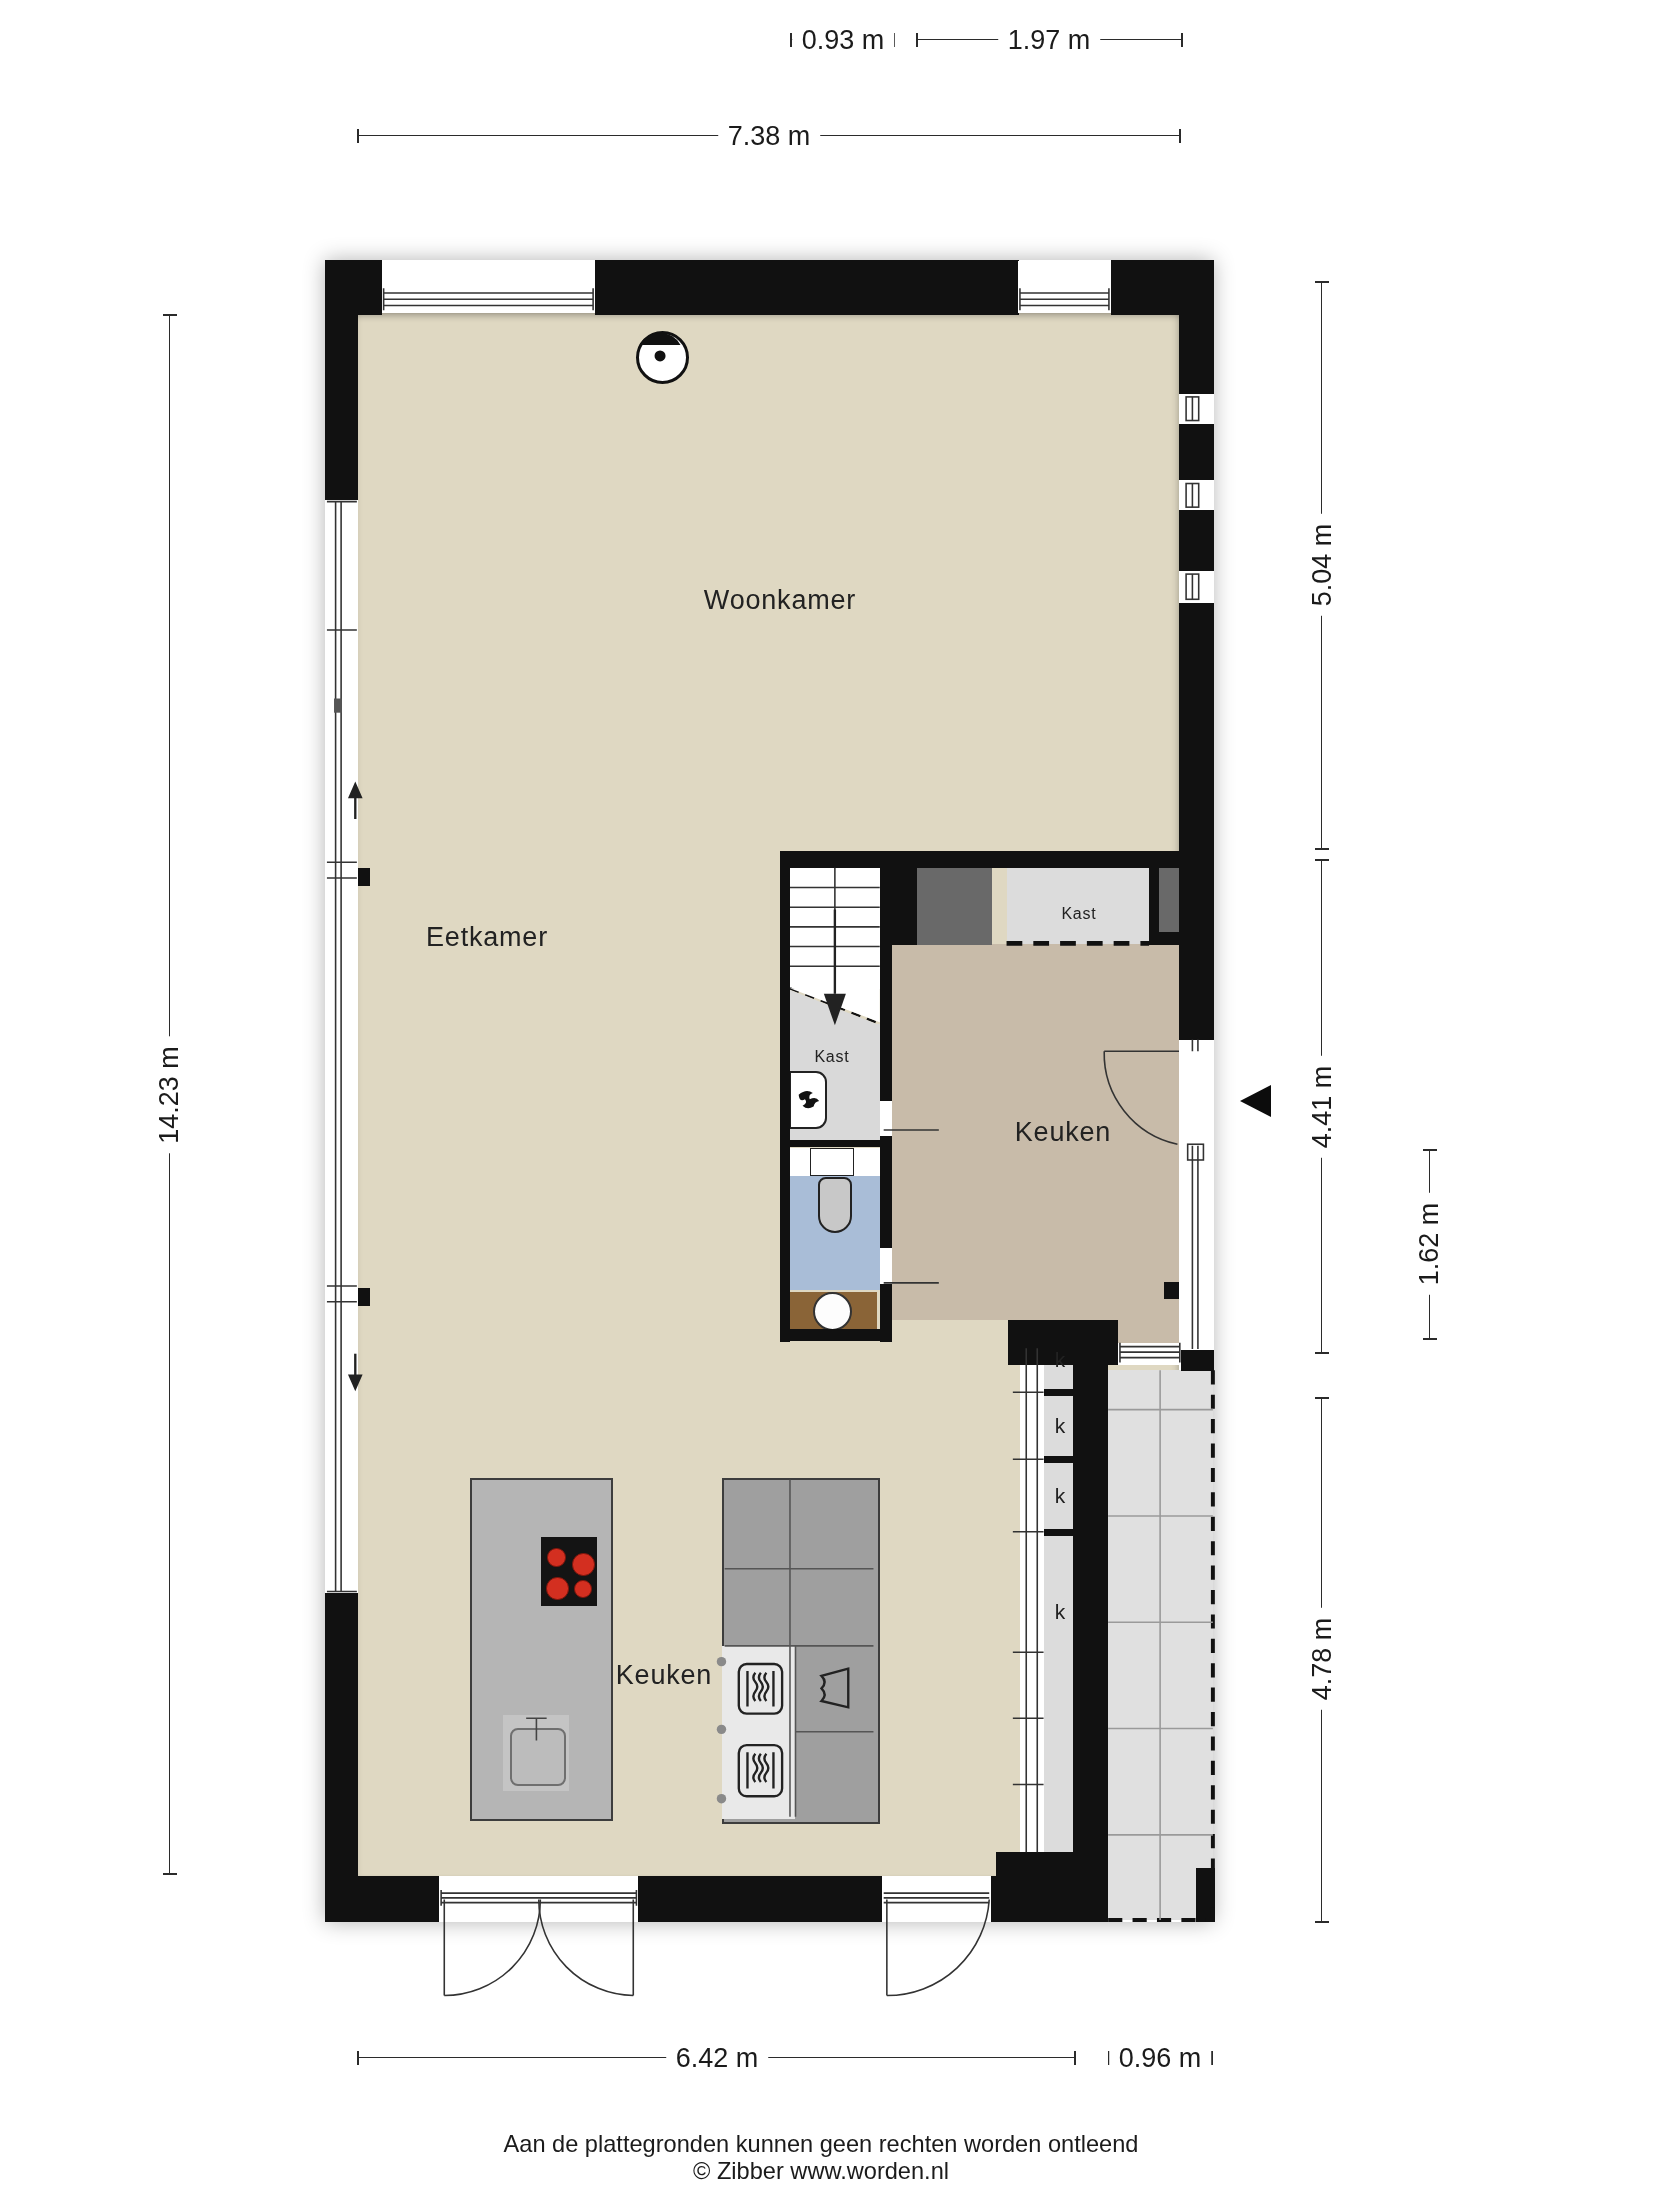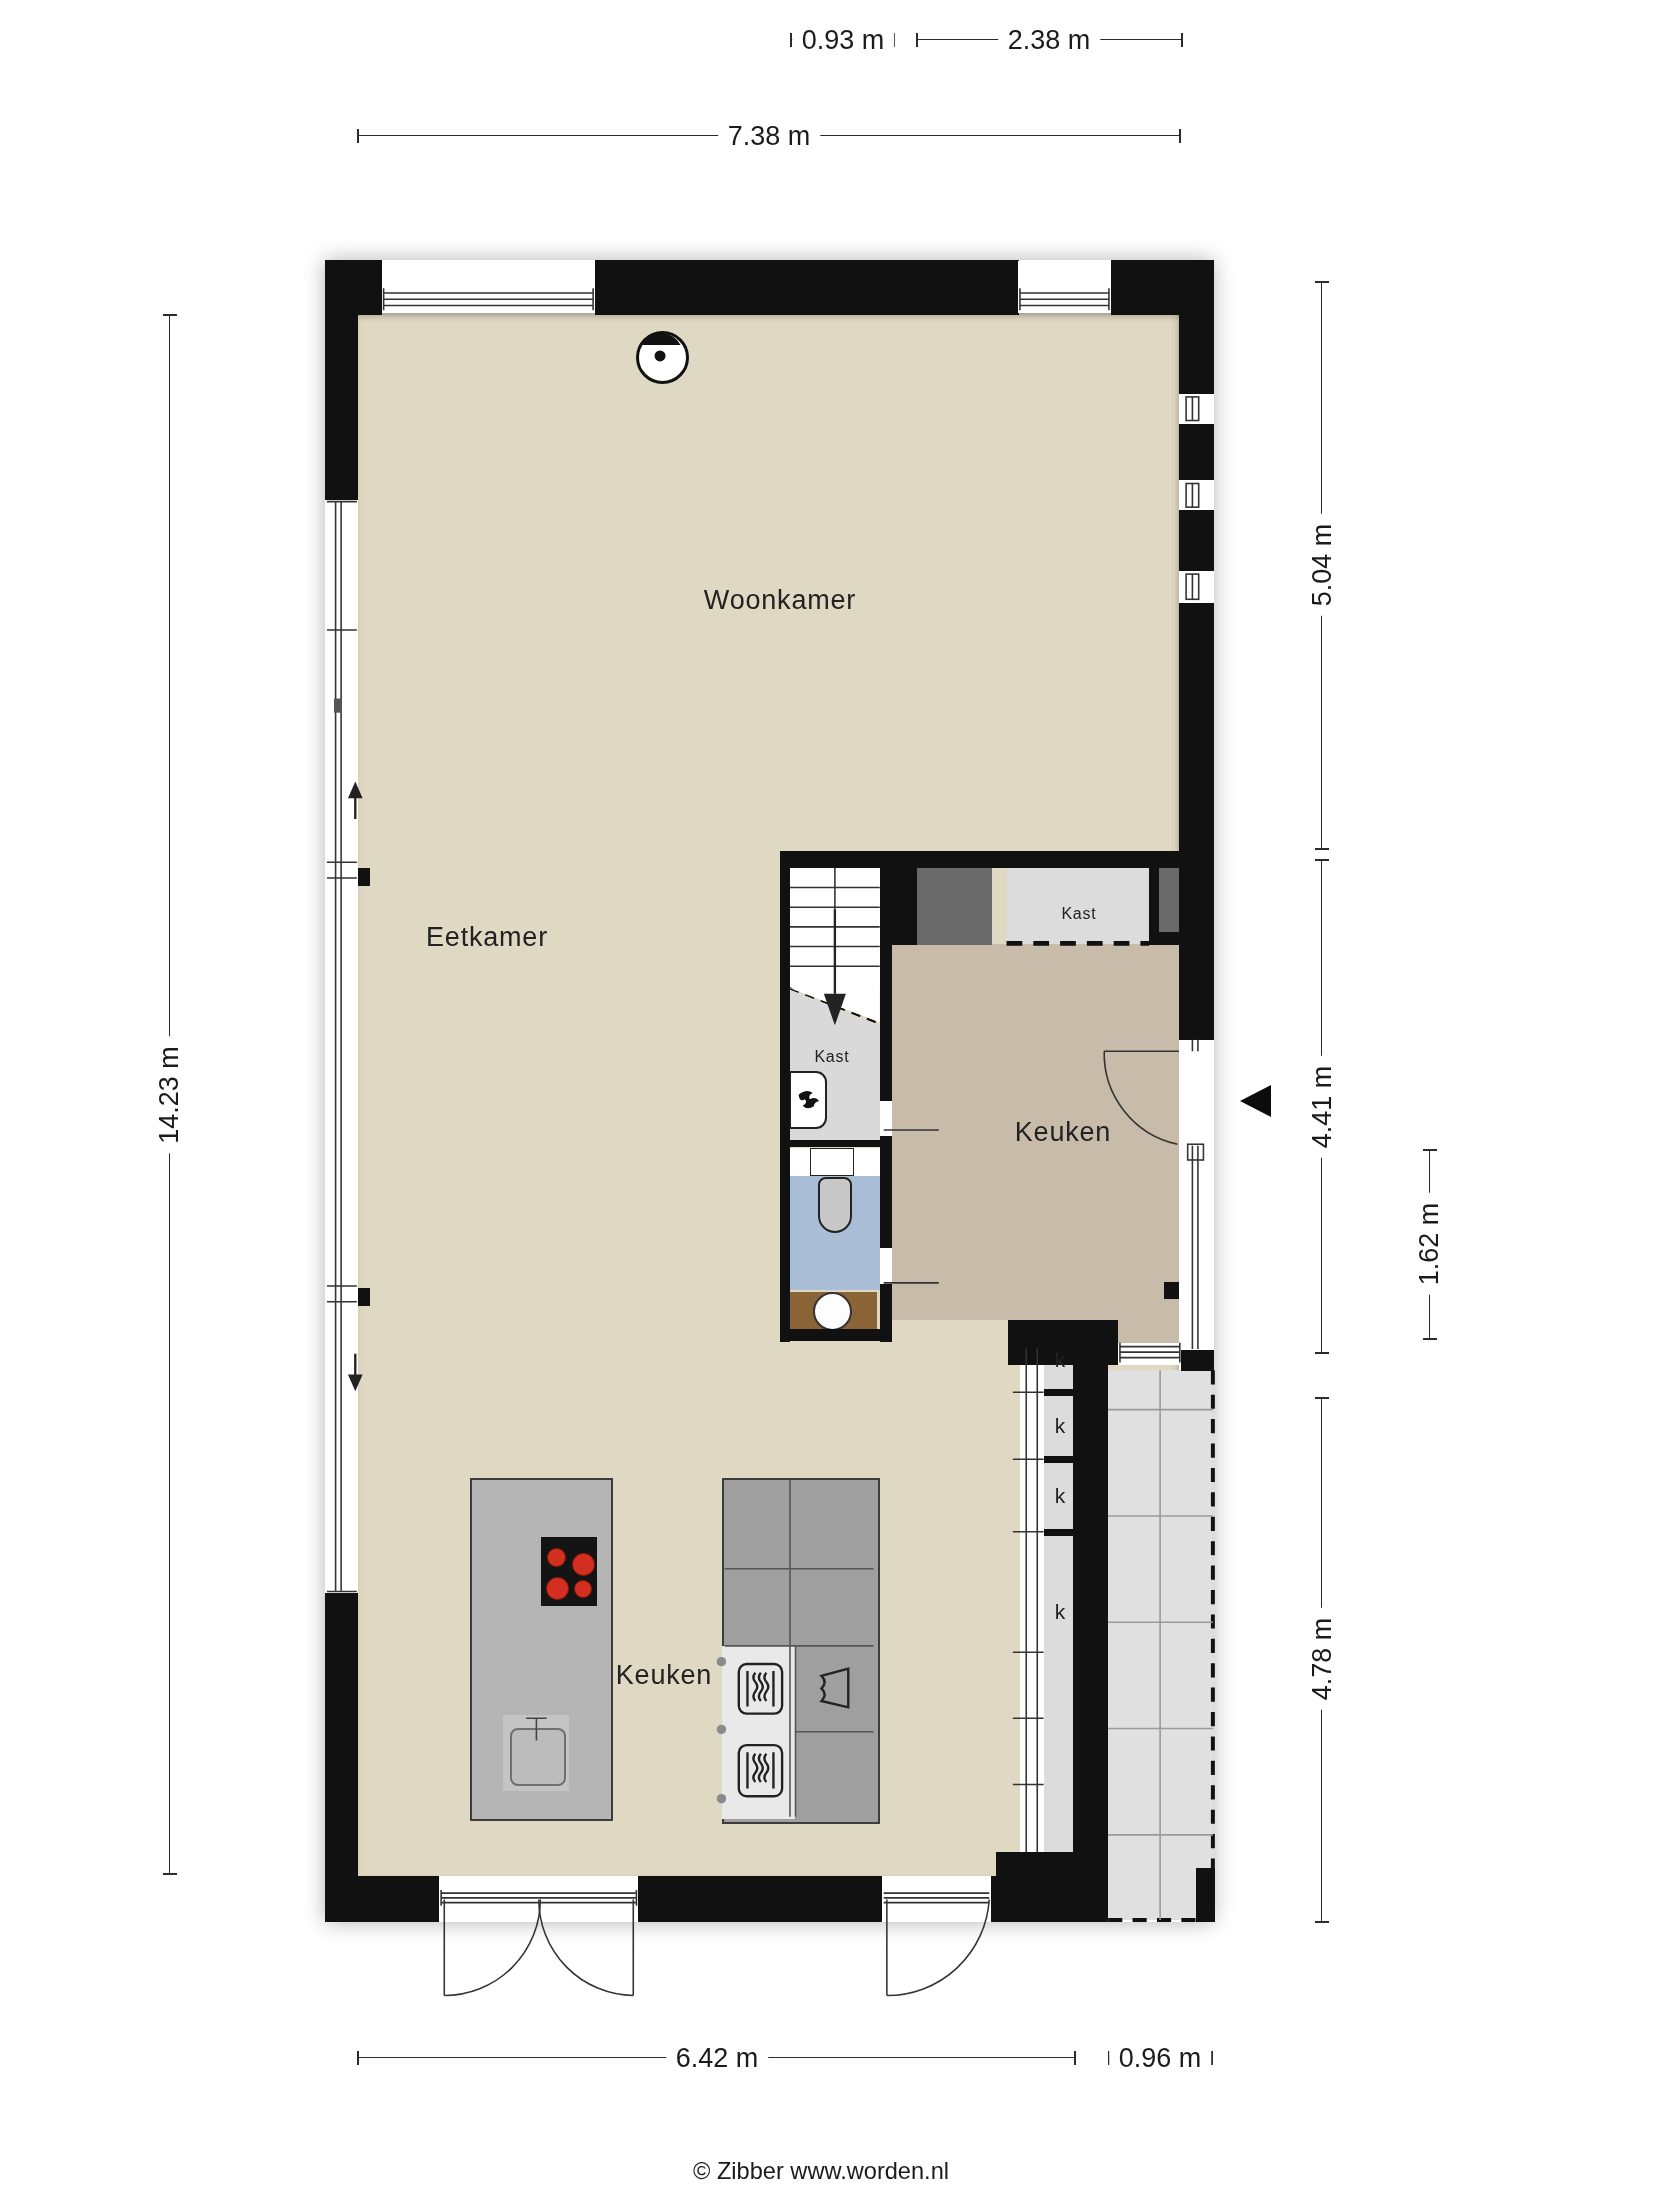--- a/index.html
+++ b/index.html
@@ -238,21 +238,21 @@
   <div class="lbl mid" style="left:1079px;top:914px">Kast</div>
   <div class="lbl small" style="left:1060px;top:1360px">k</div>
   <div class="lbl small" style="left:1060px;top:1426px">k</div>
   <div class="lbl small" style="left:1060px;top:1496px">k</div>
   <div class="lbl small" style="left:1060px;top:1612px">k</div>
 
   <div class="dimh" style="left:791px;top:39px;width:103px"></div>
   <div class="dimlab" style="left:843px;top:40px">0.93 m</div>
 
   <div class="dimh" style="left:917px;top:39px;width:265px"></div>
-  <div class="dimlab" style="left:1049px;top:40px">2.38 m</div>
+  <div class="dimlab" style="left:1049px;top:40px">1.97 m</div>
 
   <div class="dimh" style="left:358px;top:135px;width:822px"></div>
   <div class="dimlab" style="left:769px;top:136px">7.38 m</div>
 
   <div class="dimv" style="left:169px;top:315px;height:1559px"></div>
   <div class="dimlab vert" style="left:169px;top:1095px">14.23 m</div>
 
   <div class="dimv" style="left:1321px;top:282px;height:567px"></div>
   <div class="dimlab vert" style="left:1322px;top:565px">5.04 m</div>
 
@@ -264,16 +264,17 @@
 
   <div class="dimv" style="left:1321px;top:1398px;height:524px"></div>
   <div class="dimlab vert" style="left:1322px;top:1659px">4.78 m</div>
 
   <div class="dimh" style="left:358px;top:2057px;width:717px"></div>
   <div class="dimlab" style="left:717px;top:2058px">6.42 m</div>
 
   <div class="dimh" style="left:1109px;top:2057px;width:103px"></div>
   <div class="dimlab" style="left:1160px;top:2058px">0.96 m</div>
 
+  <div class="footer" style="left:821px;top:2131px">Aan de plattegronden kunnen geen rechten worden ontleend</div>
   <div class="footer" style="left:821px;top:2158px">© Zibber www.worden.nl</div>
 
 </div>
 
 
 </body></html>

